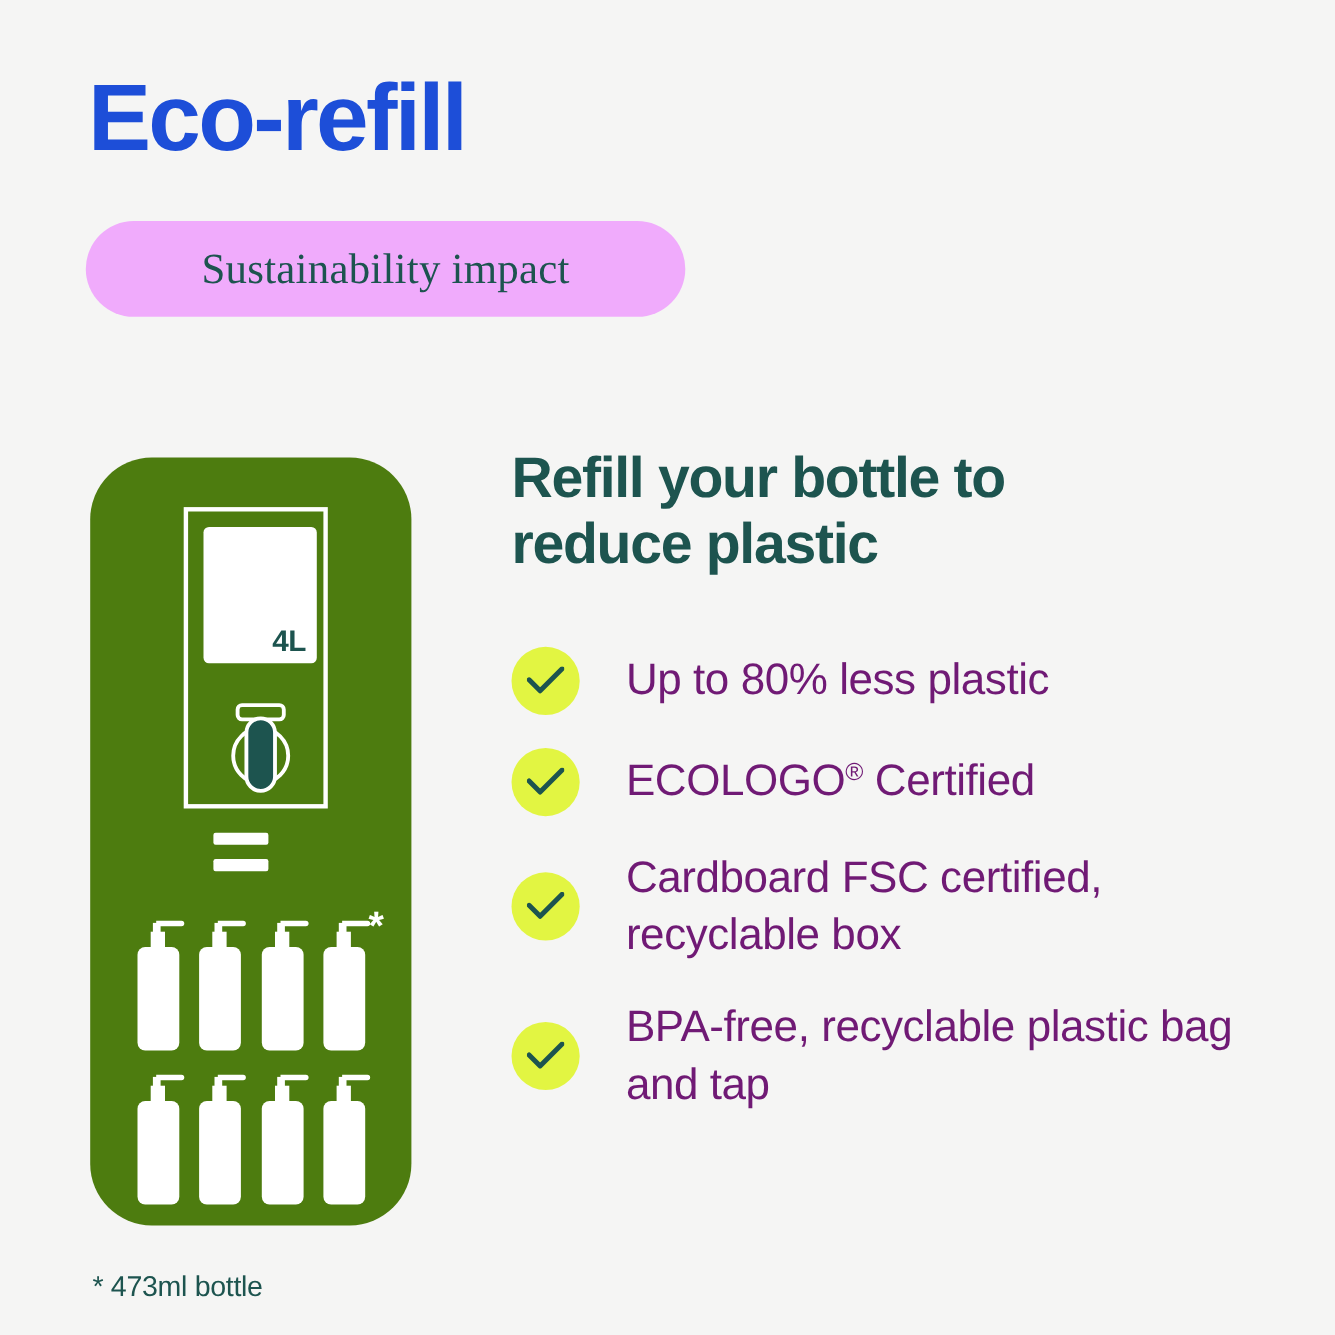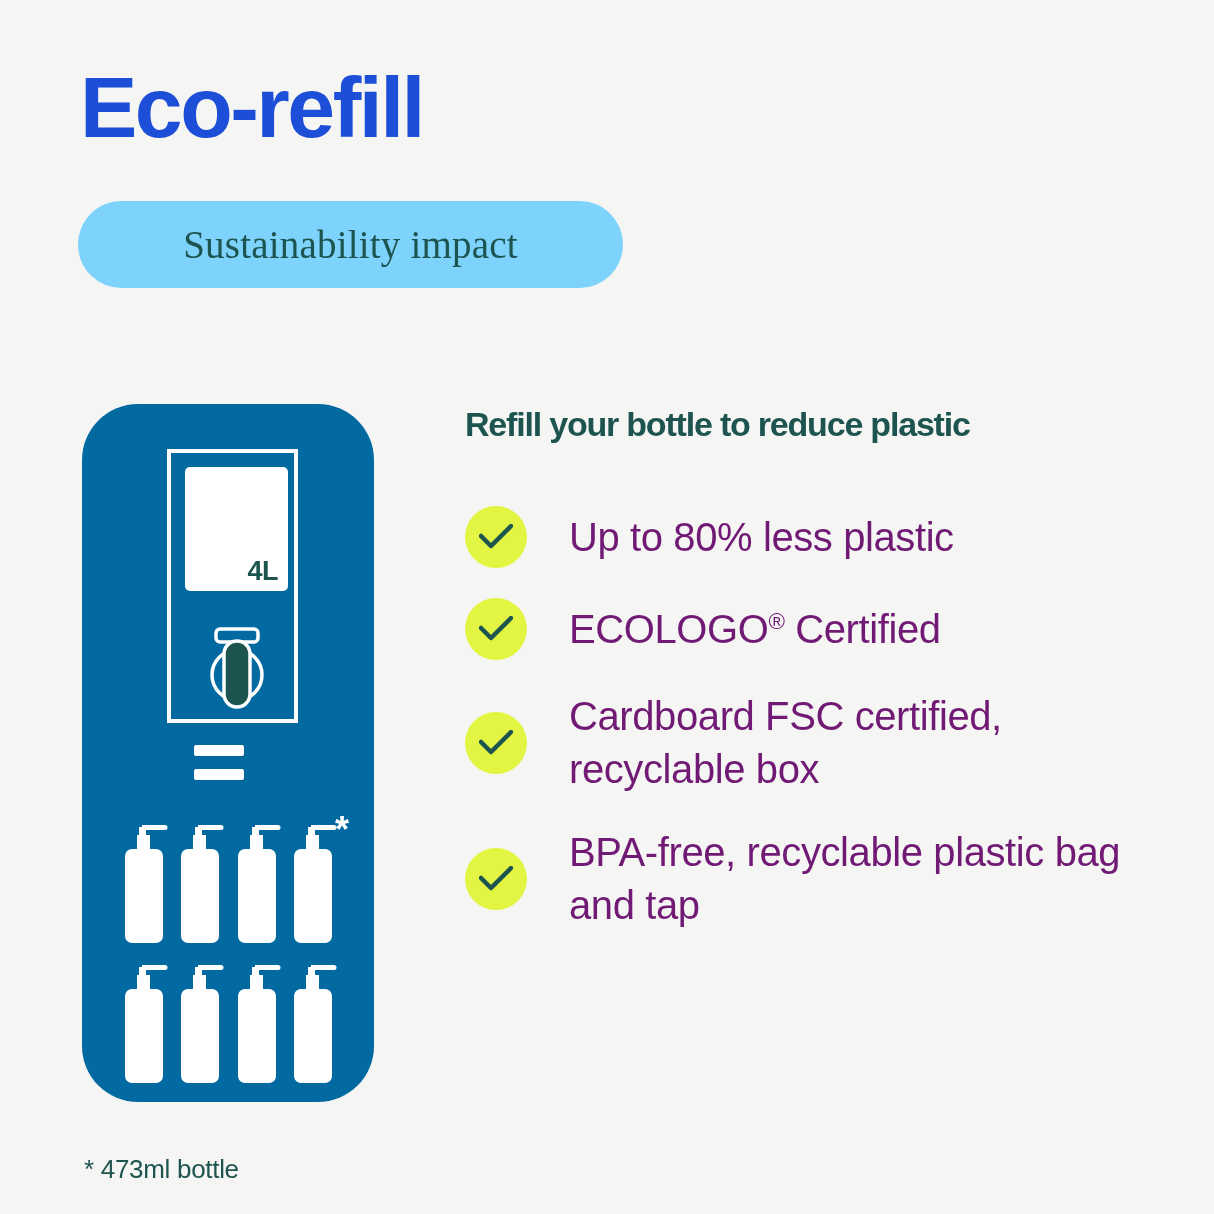--- a/index.html
+++ b/index.html
@@ -33,41 +33,41 @@
     color: #1d4ed8;
     line-height: 1.05;
   }
 
   .badge {
     position: absolute;
     left: 78px;
     top: 201px;
     width: 545px;
     height: 87px;
-    background: #7dd3fc;
+    background: #f0abfc;
     border-radius: 44px;
     display: flex;
     align-items: center;
     justify-content: center;
   }
   .badge-label {
     font-family: "Liberation Serif", serif;
     font-size: 39px;
     color: #1D544F;
     letter-spacing: 0.2px;
   }
 
   
   .illustration {
     position: absolute;
     left: 82px;
-    top: 404px;
+    top: 416px;
     width: 292px;
     height: 698px;
-    background: #0369a1;
+    background: #4d7c0f;
     border-radius: 56px;
   }
 
   .box-outline {
     position: absolute;
     left: 85px;
     top: 45px;
     width: 131px;
     height: 274px;
     border: 4px solid #FFFFFF;
@@ -141,21 +141,21 @@
 
   
   .content {
     position: absolute;
     left: 465px;
     top: 405px;
     width: 710px;
   }
 
   .subheading {
-    font-size: 34px;
+    font-size: 52px;
     font-weight: 700;
     line-height: 1.16;
     letter-spacing: -1.2px;
     color: #1D544F;
     width: 610px;
   }
 
   .feature-list {
     margin-top: 62px;
     list-style: none;

